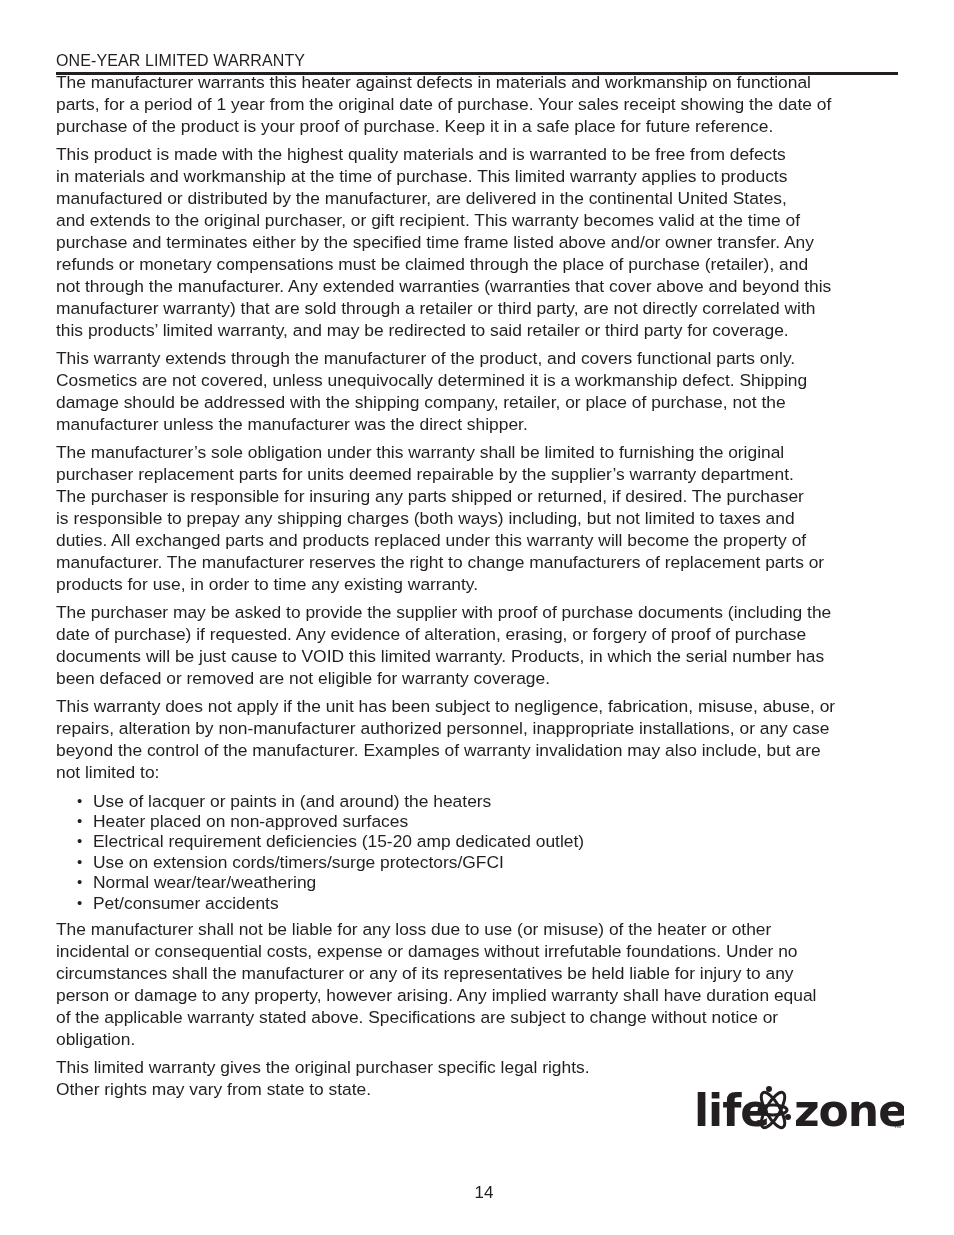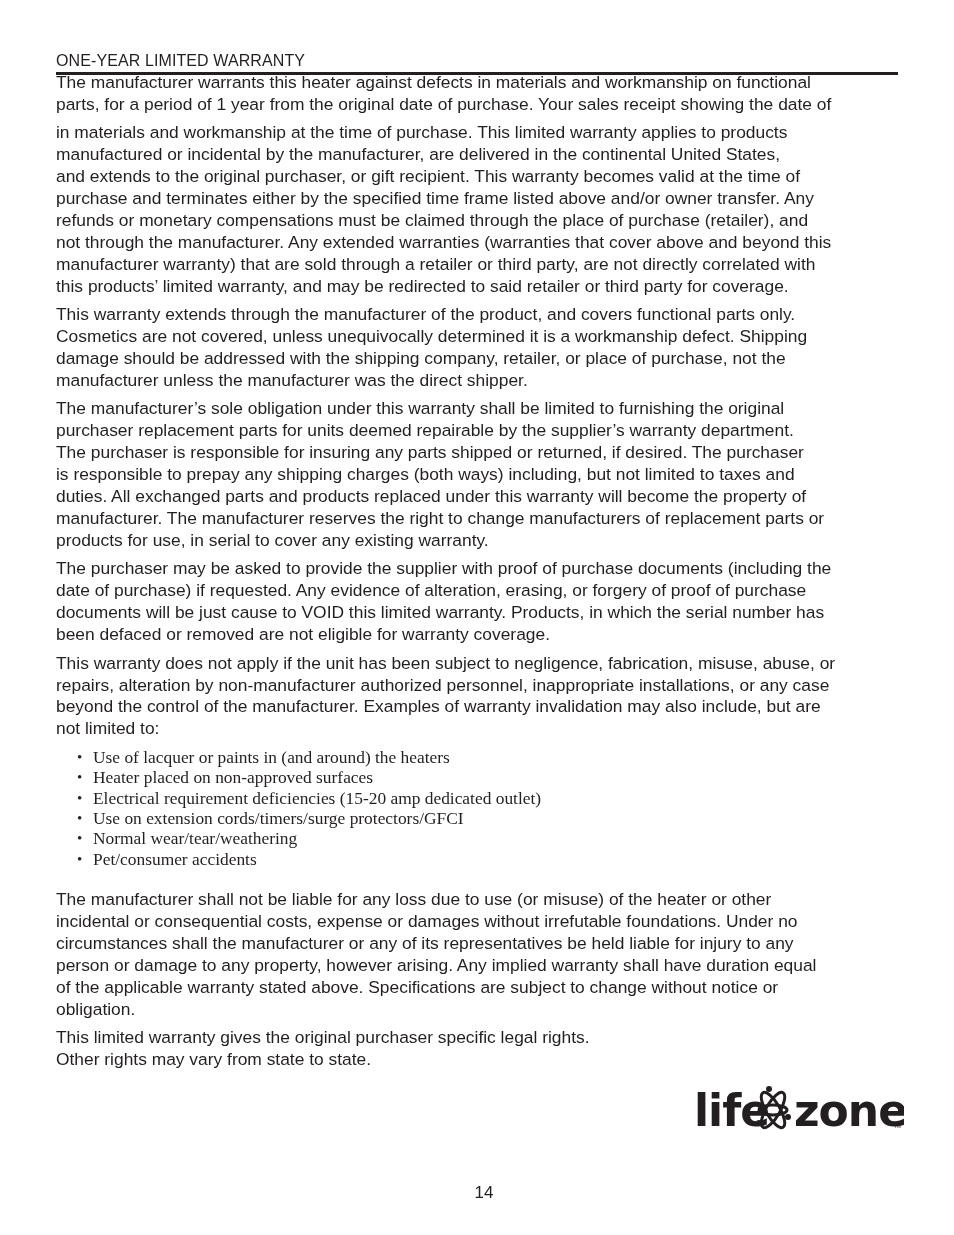--- a/index.html
+++ b/index.html
@@ -2,62 +2,64 @@
 <html><head>
 <meta charset="utf-8">
 <style>
   html, body { margin: 0; padding: 0; background: #ffffff; }
   body { width: 954px; height: 1235px; position: relative; font-family: "Liberation Sans", sans-serif; color: #231f20; }
   .heading { position: absolute; left: 56px; top: 52px; font-size: 16px; font-weight: normal; letter-spacing: 0.1px; }
   .rule { position: absolute; left: 56px; top: 72px; width: 842px; height: 3px; background: #231f20; }
   .body-text { position: absolute; left: 56px; top: 72px; width: 845px; font-size: 17.4px; line-height: 21.9px; }
   .para { margin: 0 0 6.6px 0; }
   .line { display: block; white-space: nowrap; }
-  .bullets { list-style: none; margin: 0 0 20px 0; padding: 0 0 0 21px; line-height: 20.4px; font-family: Liberation Serif, serif; }
+  .bullets { list-style: none; margin: 0 0 6px 0; padding: 0 0 0 21px; line-height: 20.4px; }
   .bullets li { position: relative; padding-left: 16px; white-space: nowrap; }
   .bullets li::before { content: "•"; position: absolute; left: 0; top: 0; font-size: 15px; }
   .logo { position: absolute; left: 694px; top: 1080px; width: 210px; height: 62px; text-align: center; }
   .logo-text { font-family: "DejaVu Sans", sans-serif; font-weight: bold; font-size: 44px; letter-spacing: -1px; fill: #231f20; }
   .page-num { position: absolute; left: 7px; width: 954px; top: 1183px; text-align: center; font-size: 17px; }
 </style>
 </head>
 <body>
 
 <div class="heading">ONE-YEAR LIMITED WARRANTY</div>
 <div class="rule"></div>
 
 <div class="body-text">
   <p class="para">
     <span class="line">The manufacturer warrants this heater against defects in materials and workmanship on functional</span>
     <span class="line">parts, for a period of 1 year from the original date of purchase. Your sales receipt showing the date of</span>
+    <span class="line">purchase of the product is your proof of purchase. Keep it in a safe place for future reference.</span>
   </p>
   <p class="para">
+    <span class="line">This product is made with the highest quality materials and is warranted to be free from defects</span>
     <span class="line">in materials and workmanship at the time of purchase. This limited warranty applies to products</span>
-    <span class="line">manufactured or incidental by the manufacturer, are delivered in the continental United States,</span>
+    <span class="line">manufactured or distributed by the manufacturer, are delivered in the continental United States,</span>
     <span class="line">and extends to the original purchaser, or gift recipient. This warranty becomes valid at the time of</span>
     <span class="line">purchase and terminates either by the specified time frame listed above and/or owner transfer. Any</span>
     <span class="line">refunds or monetary compensations must be claimed through the place of purchase (retailer), and</span>
     <span class="line">not through the manufacturer. Any extended warranties (warranties that cover above and beyond this</span>
     <span class="line">manufacturer warranty) that are sold through a retailer or third party, are not directly correlated with</span>
     <span class="line">this products’ limited warranty, and may be redirected to said retailer or third party for coverage.</span>
   </p>
   <p class="para">
     <span class="line">This warranty extends through the manufacturer of the product, and covers functional parts only.</span>
     <span class="line">Cosmetics are not covered, unless unequivocally determined it is a workmanship defect. Shipping</span>
     <span class="line">damage should be addressed with the shipping company, retailer, or place of purchase, not the</span>
     <span class="line">manufacturer unless the manufacturer was the direct shipper.</span>
   </p>
   <p class="para">
     <span class="line">The manufacturer’s sole obligation under this warranty shall be limited to furnishing the original</span>
     <span class="line">purchaser replacement parts for units deemed repairable by the supplier’s warranty department.</span>
     <span class="line">The purchaser is responsible for insuring any parts shipped or returned, if desired. The purchaser</span>
     <span class="line">is responsible to prepay any shipping charges (both ways) including, but not limited to taxes and</span>
     <span class="line">duties. All exchanged parts and products replaced under this warranty will become the property of</span>
     <span class="line">manufacturer. The manufacturer reserves the right to change manufacturers of replacement parts or</span>
-    <span class="line">products for use, in serial to cover any existing warranty.</span>
+    <span class="line">products for use, in order to time any existing warranty.</span>
   </p>
   <p class="para">
     <span class="line">The purchaser may be asked to provide the supplier with proof of purchase documents (including the</span>
     <span class="line">date of purchase) if requested. Any evidence of alteration, erasing, or forgery of proof of purchase</span>
     <span class="line">documents will be just cause to VOID this limited warranty. Products, in which the serial number has</span>
     <span class="line">been defaced or removed are not eligible for warranty coverage.</span>
   </p>
   <p class="para">
     <span class="line">This warranty does not apply if the unit has been subject to negligence, fabrication, misuse, abuse, or</span>
     <span class="line">repairs, alteration by non-manufacturer authorized personnel, inappropriate installations, or any case</span>

